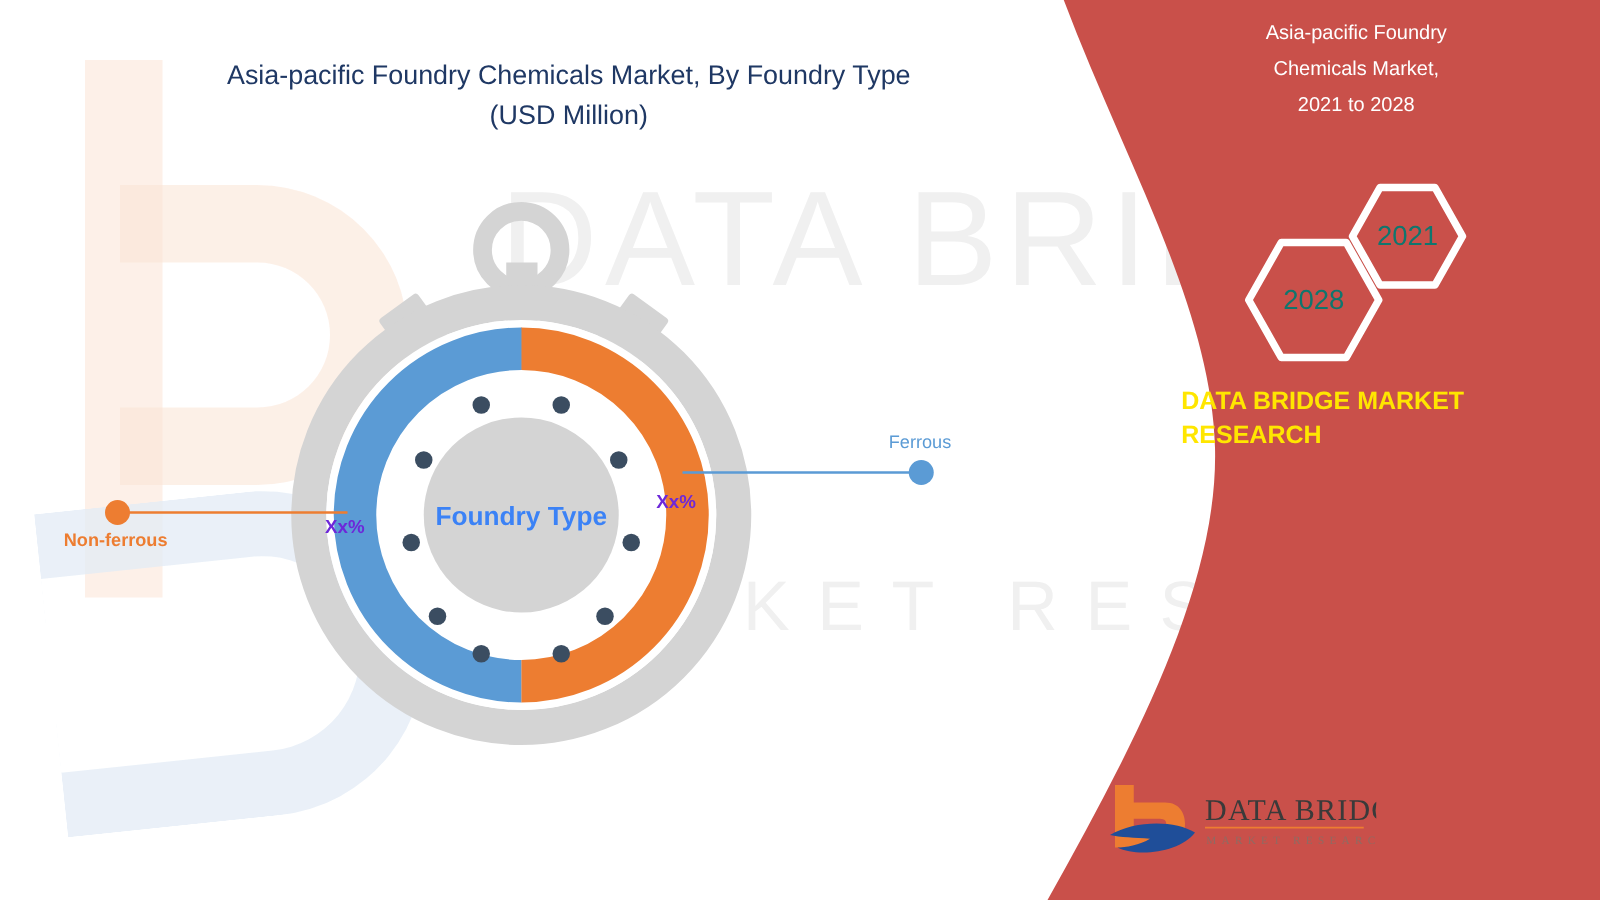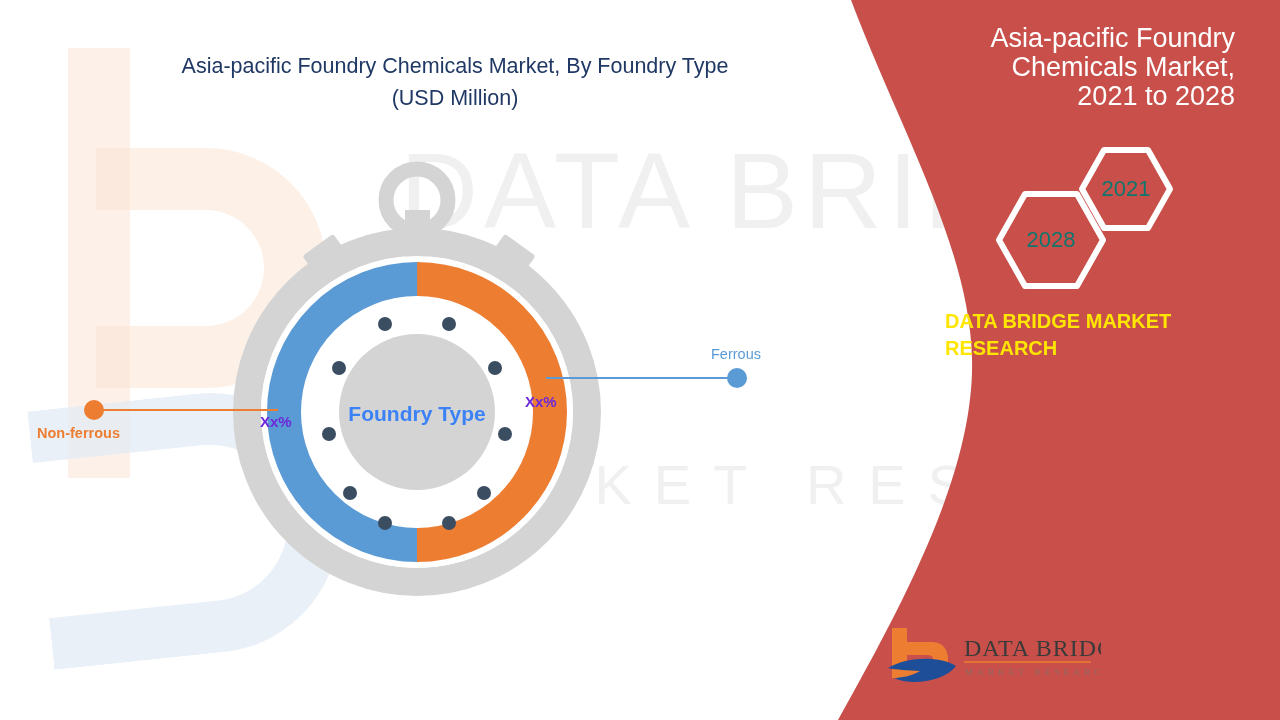--- a/index.html
+++ b/index.html
@@ -77,25 +77,24 @@
     z-index: 5;
   }
   .red-panel svg { display: block; }
 
   .rp-title {
     position: absolute;
     z-index: 7;
     left: 935px;
     top: 12px;
     width: 300px;
-    text-align: right;
+    text-align: center;
     color: #ffffff;
-    font-size: 27px;
+    font-size: 16px;
     line-height: 29px;
-    margin-top: 12px;
   }
   .rp-brand {
     position: absolute;
     z-index: 7;
     left: 945px;
     top: 308px;
     width: 290px;
     text-align: left;
     color: #ffe600;
     font-size: 20px;
@@ -118,21 +117,21 @@
   .hex-2021 { left: 1078px; top: 146px; width: 96px; height: 86px; }
   .hex-2028 { left: 995px; top: 190px; width: 112px; height: 100px; }
 
   
   .dbmr-logo { position: absolute; z-index: 7; left: 886px; top: 626px; width: 215px; height: 64px; }
   .dbmr-logo svg { display: block; }
 
   
   .chart-title {
     position: absolute;
-    left: 60px; top: 50px;
+    left: 60px; top: 44px;
     width: 790px;
     text-align: center;
     color: #1f3864;
     font-size: 21.5px;
     line-height: 32px;
     z-index: 3;
   }
 
   
   .watch { position: absolute; left: 228px; top: 148px; width: 382px; height: 456px; z-index: 3; }
@@ -163,21 +162,21 @@
   .callout-line { position: absolute; height: 2px; }
   .callout-dot {
     position: absolute;
     width: 20px; height: 20px;
     border-radius: 50%;
   }
   .callout-text { position: absolute; font-size: 14.5px; font-weight: bold; white-space: nowrap; }
 
   .co-left .callout-line { left: 96px; top: 409px; width: 182px; background: #ED7D31; }
   .co-left .callout-dot  { left: 84px; top: 400px; background: #ED7D31; }
-  .co-left .callout-text { left: 37px; top: 425px; color: #ED7D31; }
+  .co-left .callout-text { left: 51px; top: 425px; color: #ED7D31; }
 
   .co-right .callout-line { left: 546px; top: 377px; width: 188px; background: #5B9BD5; }
   .co-right .callout-dot  { left: 727px; top: 368px; background: #5B9BD5; }
   .co-right .callout-text { left: 711px; top: 346px; color: #5B9BD5; font-weight: normal; text-align: center; }
 </style>
 </head>
 <body>
 
 <div id="canvas">
 

